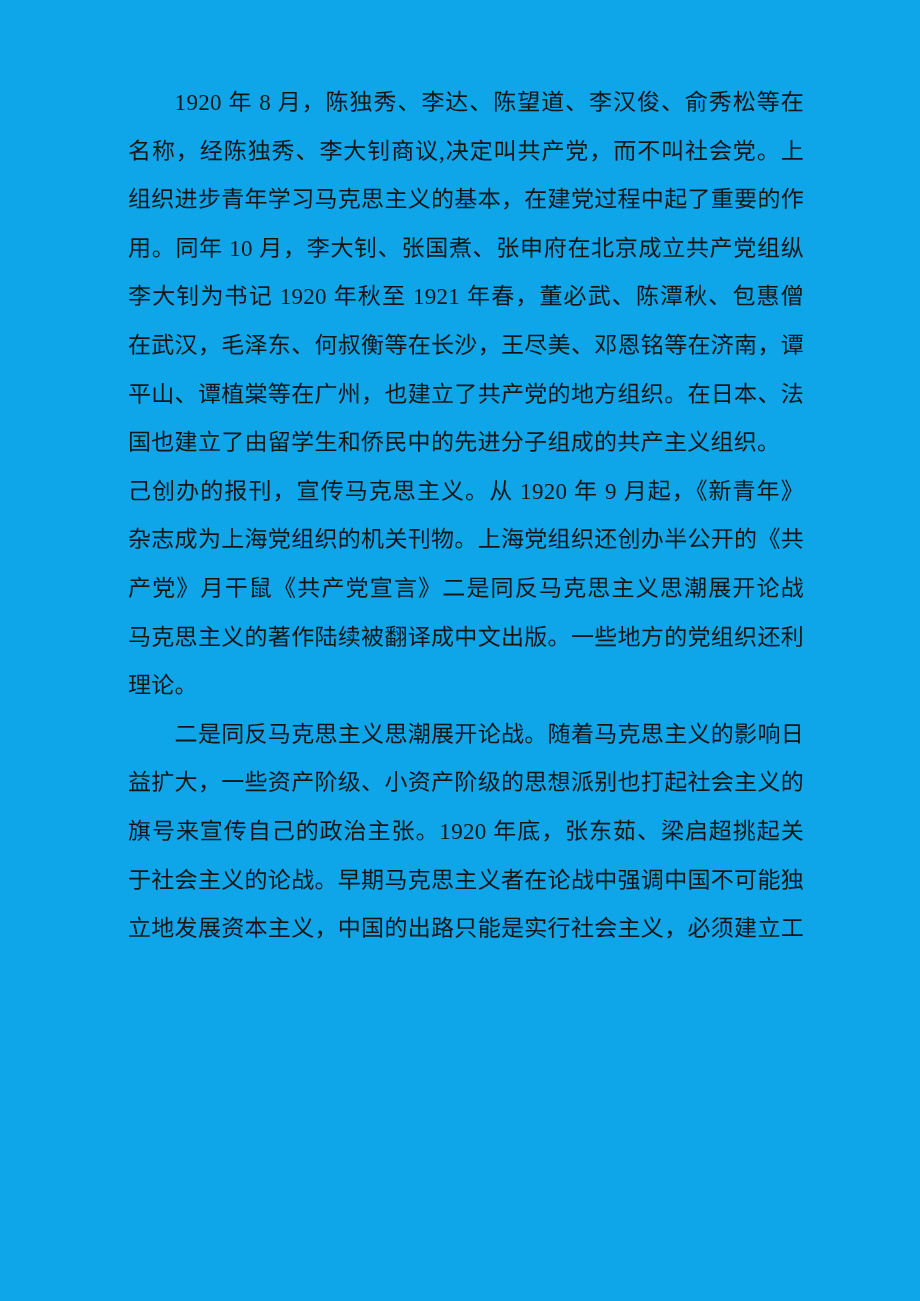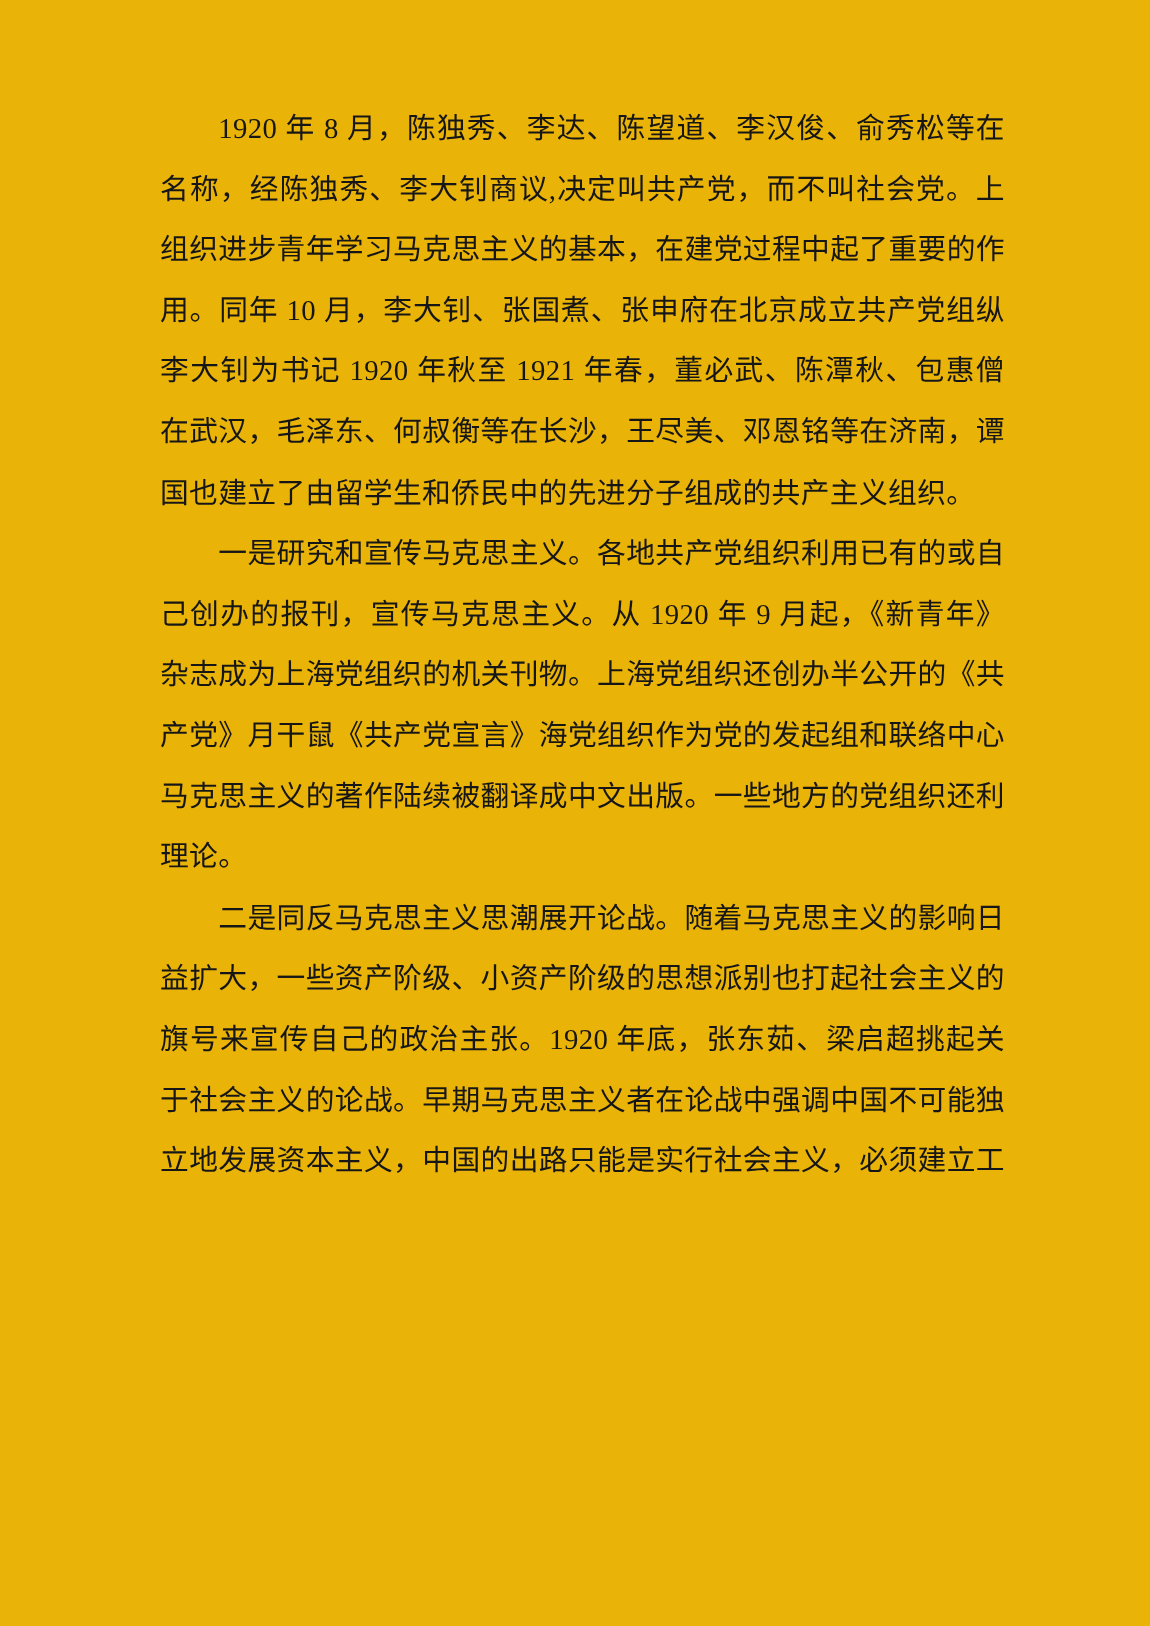--- a/index.html
+++ b/index.html
@@ -4,21 +4,21 @@
 <style>
   html, body {
     margin: 0;
     padding: 0;
     background: #ffffff;
   }
   .page {
     position: relative;
     width: 920px;
     height: 1301px;
-    background: #eab308;
+    background: #0ea5e9;
     overflow: hidden;
   }
   .text-block {
     position: absolute;
     left: 128px;
     top: 79px;
     width: 676px;
     font-family: "Liberation Serif", "DejaVu Serif", serif;
     font-size: 23px;
     color: #161616;
@@ -42,25 +42,25 @@
 <body>
 
 <div class="page">
   <div class="text-block">
     <div class="line indent">1920 年 8 月，陈独秀、李达、陈望道、李汉俊、俞秀松等在</div>
     <div class="line">名称，经陈独秀、李大钊商议,决定叫共产党，而不叫社会党。上</div>
     <div class="line">组织进步青年学习马克思主义的基本，在建党过程中起了重要的作</div>
     <div class="line">用。同年 10 月，李大钊、张国煮、张申府在北京成立共产党组纵</div>
     <div class="line">李大钊为书记 1920 年秋至 1921 年春，董必武、陈潭秋、包惠僧等</div>
     <div class="line">在武汉，毛泽东、何叔衡等在长沙，王尽美、邓恩铭等在济南，谭</div>
+    <div class="line">平山、谭植棠等在广州，也建立了共产党的地方组织。在日本、法</div>
     <div class="line para-end">国也建立了由留学生和侨民中的先进分子组成的共产主义组织。</div>
-    <div class="line indent">一是研究和宣传马克思主义。各地共产党组织利用已有的或自</div>
     <div class="line">己创办的报刊，宣传马克思主义。从 1920 年 9 月起，《新青年》</div>
     <div class="line">杂志成为上海党组织的机关刊物。上海党组织还创办半公开的《共</div>
-    <div class="line">产党》月干鼠《共产党宣言》海党组织作为党的发起组和联络中心</div>
+    <div class="line">产党》月干鼠《共产党宣言》二是同反马克思主义思潮展开论战</div>
     <div class="line">马克思主义的著作陆续被翻译成中文出版。一些地方的党组织还利</div>
     <div class="line para-end">理论。</div>
     <div class="line indent">二是同反马克思主义思潮展开论战。随着马克思主义的影响日</div>
     <div class="line">益扩大，一些资产阶级、小资产阶级的思想派别也打起社会主义的</div>
     <div class="line">旗号来宣传自己的政治主张。1920 年底，张东茹、梁启超挑起关</div>
     <div class="line">于社会主义的论战。早期马克思主义者在论战中强调中国不可能独</div>
     <div class="line">立地发展资本主义，中国的出路只能是实行社会主义，必须建立工</div>
   </div>
 </div>
 

